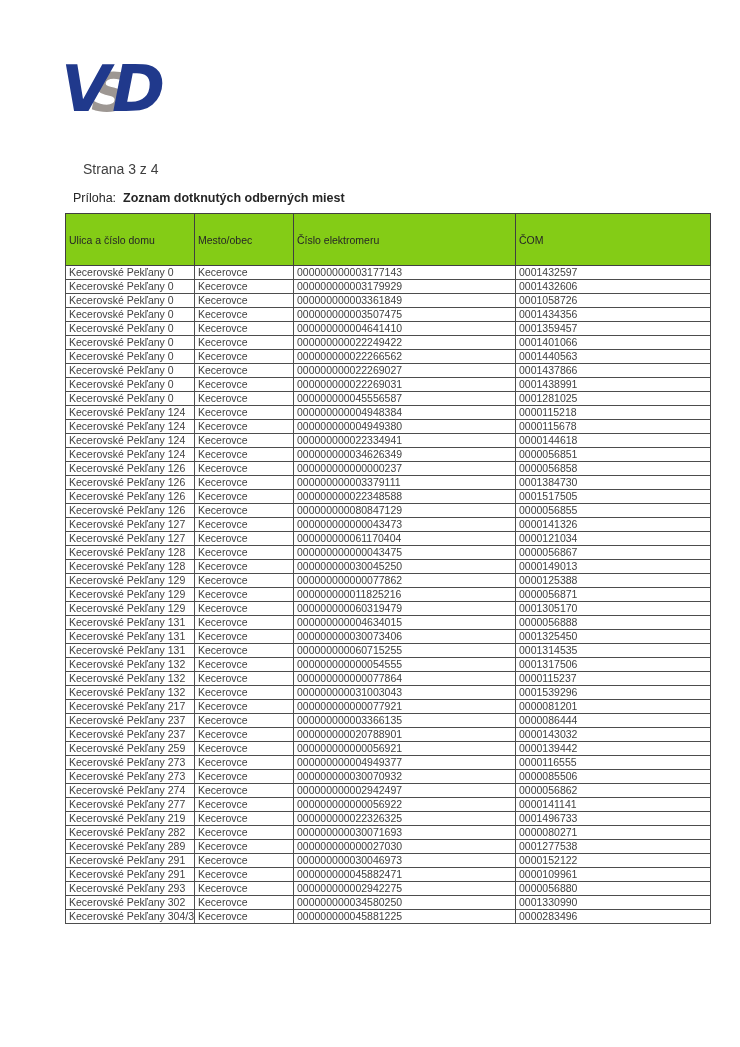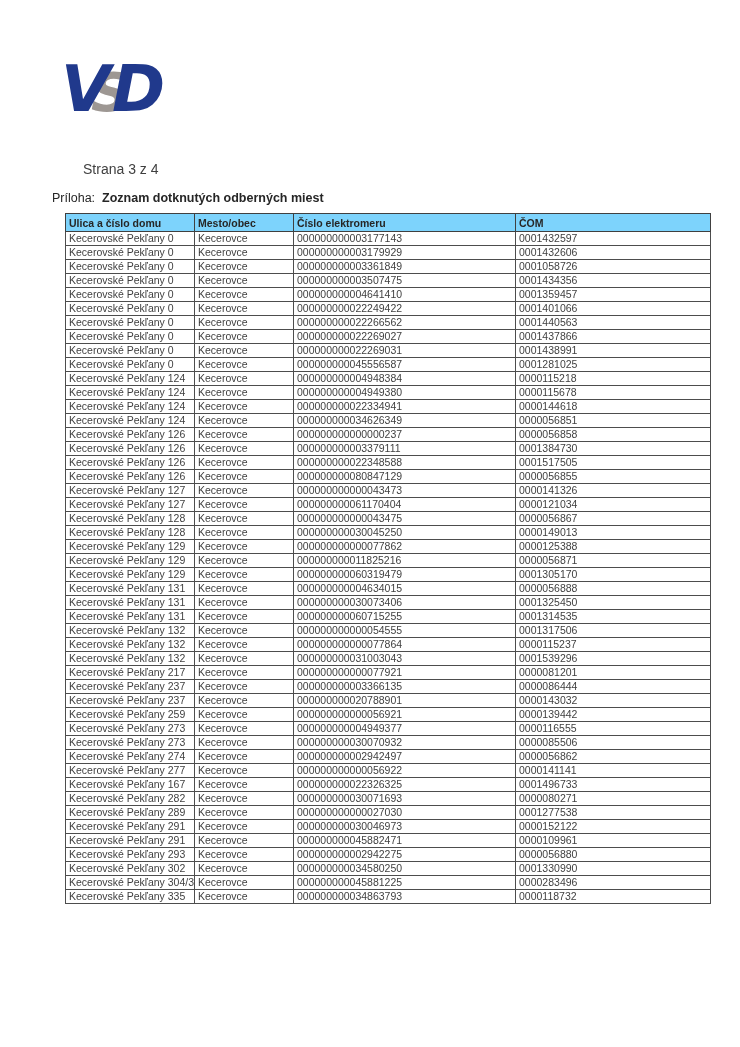--- a/index.html
+++ b/index.html
@@ -37,47 +37,47 @@
     position: absolute;
     left: 67px;
     top: 161px;
     font-size: 14px;
     color: #3f3f3f;
     margin-left: 16px;
   }
   
   .attachment-title {
     position: absolute;
-    left: 52px;
+    left: 73px;
     top: 191px;
     font-size: 12.5px;
     color: #262626;
   }
   .attachment-title .bold { font-weight: bold; }
   
   table.om-table {
     position: absolute;
     left: 65px;
     top: 213px;
     width: 645px;
     border-collapse: collapse;
     table-layout: fixed;
     font-size: 10.5px;
   }
   .om-table col.c1 { width: 129px; }
   .om-table col.c2 { width: 99px; }
   .om-table col.c3 { width: 222px; }
   .om-table col.c4 { width: 195px; }
   .om-table th {
-    background: #7dd3fc;
-    font-weight: bold;
+    background: #84cc16;
+    font-weight: normal;
     color: #262626;
     text-align: left;
     height: 15px;
-    padding: 1px 3px;
+    padding: 18px 3px;
     border: 1px solid #404040;
     white-space: nowrap;
     overflow: hidden;
   }
   .om-table td {
     color: #3f3f3f;
     height: 12.9px;
     padding: 0 3px;
     border: 1px solid #4d4d4d;
     white-space: nowrap;
@@ -347,21 +347,21 @@
           <td>000000000002942497</td>
           <td>0000056862</td>
         </tr>
         <tr>
           <td>Kecerovské Pekľany 277</td>
           <td>Kecerovce</td>
           <td>000000000000056922</td>
           <td>0000141141</td>
         </tr>
         <tr>
-          <td>Kecerovské Pekľany 167</td>
+          <td>Kecerovské Pekľany 219</td>
           <td>Kecerovce</td>
           <td>000000000022326325</td>
           <td>0001496733</td>
         </tr>
         <tr>
           <td>Kecerovské Pekľany 282</td>
           <td>Kecerovce</td>
           <td>000000000030071693</td>
           <td>0000080271</td>
         </tr>
@@ -394,22 +394,16 @@
           <td>Kecerovce</td>
           <td>000000000034580250</td>
           <td>0001330990</td>
         </tr>
         <tr>
           <td>Kecerovské Pekľany 304/3</td>
           <td>Kecerovce</td>
           <td>000000000045881225</td>
           <td>0000283496</td>
         </tr>
-        <tr>
-          <td>Kecerovské Pekľany 335</td>
-          <td>Kecerovce</td>
-          <td>000000000034863793</td>
-          <td>0000118732</td>
-        </tr>
       </tbody>
   </table>
 
 </div>
 
 </body></html>

